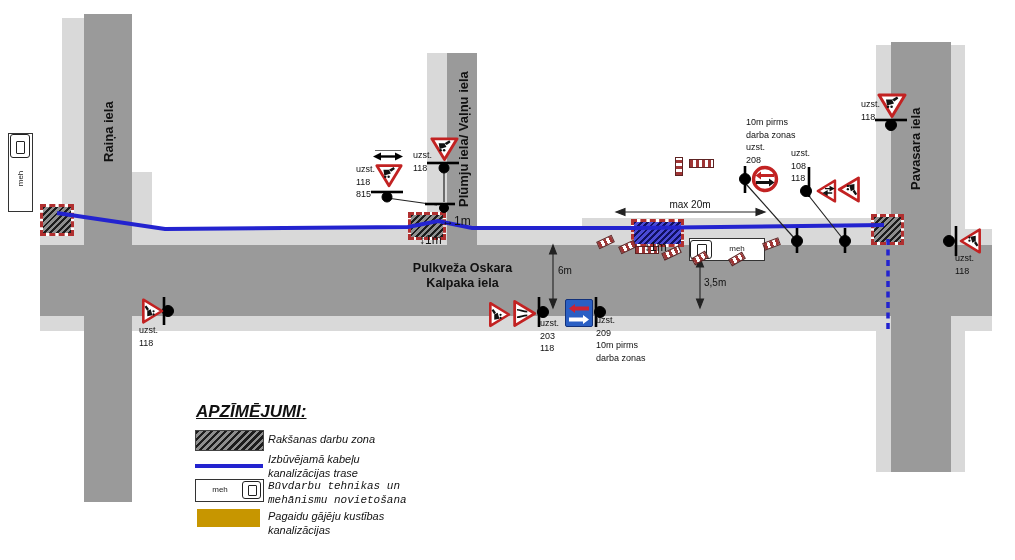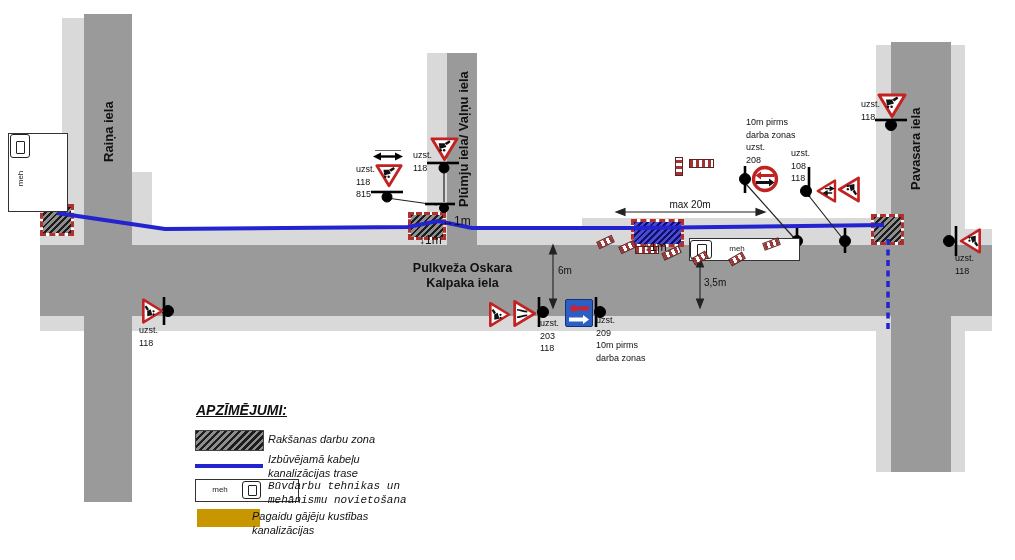--- a/index.html
+++ b/index.html
@@ -19,23 +19,23 @@
   .dim-sm{position:absolute;font-size:12px;color:#111;white-space:nowrap;}
   
   .hatch{position:absolute;border:3px dashed #b03030;
          background:repeating-linear-gradient(135deg,#1c1c1c 0 2px,#8e8e8e 2px 4.5px) content-box,#fff border-box;}
   .hatch-blue{background:repeating-linear-gradient(135deg,#101060 0 2px,#4a4ad6 2px 4.5px) content-box,#fff border-box;}
   
   .legend-hatch{position:absolute;background:repeating-linear-gradient(135deg,#1c1c1c 0 2.5px,#8e8e8e 2.5px 5px);border:1px solid #444;}
   .legend-gold{position:absolute;background:var(--gold);}
   .legend-blue{position:absolute;background:var(--cable-blue);}
   .legend-txt{position:absolute;font-size:11px;font-style:italic;line-height:13.5px;color:#111;}
-  .legend-title{position:absolute;font-size:14px;font-weight:bold;font-style:italic;text-decoration:underline;color:#111;}
-  
-  .truck{position:absolute;background:#fff;border:1.4px solid #333;padding-left:35px;}
+  .legend-title{position:absolute;font-size:17px;font-weight:bold;font-style:italic;text-decoration:underline;color:#111;}
+  
+  .truck{position:absolute;background:#fff;border:1.4px solid #333;}
   .truck-cab{position:absolute;background:#fff;border:1.6px solid #222;border-radius:3px;}
   .truck-win{position:absolute;background:#fff;border:1.4px solid #222;border-radius:1px;}
   .meh{position:absolute;font-size:8px;color:#222;text-align:center;}
   .meh-v{transform:rotate(-90deg);}
   
   .bar-h{position:absolute;background:repeating-linear-gradient(90deg,#a03535 0 3px,#fff 3px 6px);border:1px solid #5d2323;}
   .bar-v{position:absolute;background:repeating-linear-gradient(0deg,#a03535 0 3px,#fff 3px 6px);border:1px solid #5d2323;}
   .title-wrap{position:absolute;left:150px;top:8px;width:706px;text-align:center;color:#111;}
   .title-1{font-size:13.5px;font-weight:bold;}
   .title-2{font-size:12.5px;font-weight:bold;margin-top:2px;}
@@ -351,18 +351,18 @@
     <div class="truck-cab" style="left:46px;top:1px;width:17px;height:16px;">
       <div class="truck-win" style="left:5px;top:3px;width:7px;height:9px;"></div>
     </div>
   </div>
   <div class="legend-txt" style="left:268px;top:480px;font-family:Liberation Mono, monospace;">
     <div>Būvdarbu tehnikas un</div>
     <div>mehānismu novietošana</div>
   </div>
 
   <div class="legend-gold" style="left:197px;top:509px;width:63px;height:18px;"></div>
-  <div class="legend-txt" style="left:252px;top:510px;">
+  <div class="legend-txt" style="left:268px;top:510px;">
     <div>Pagaidu gājēju kustības</div>
     <div>kanalizācijas</div>
   </div>
 
 </div>
 
 </body></html>

